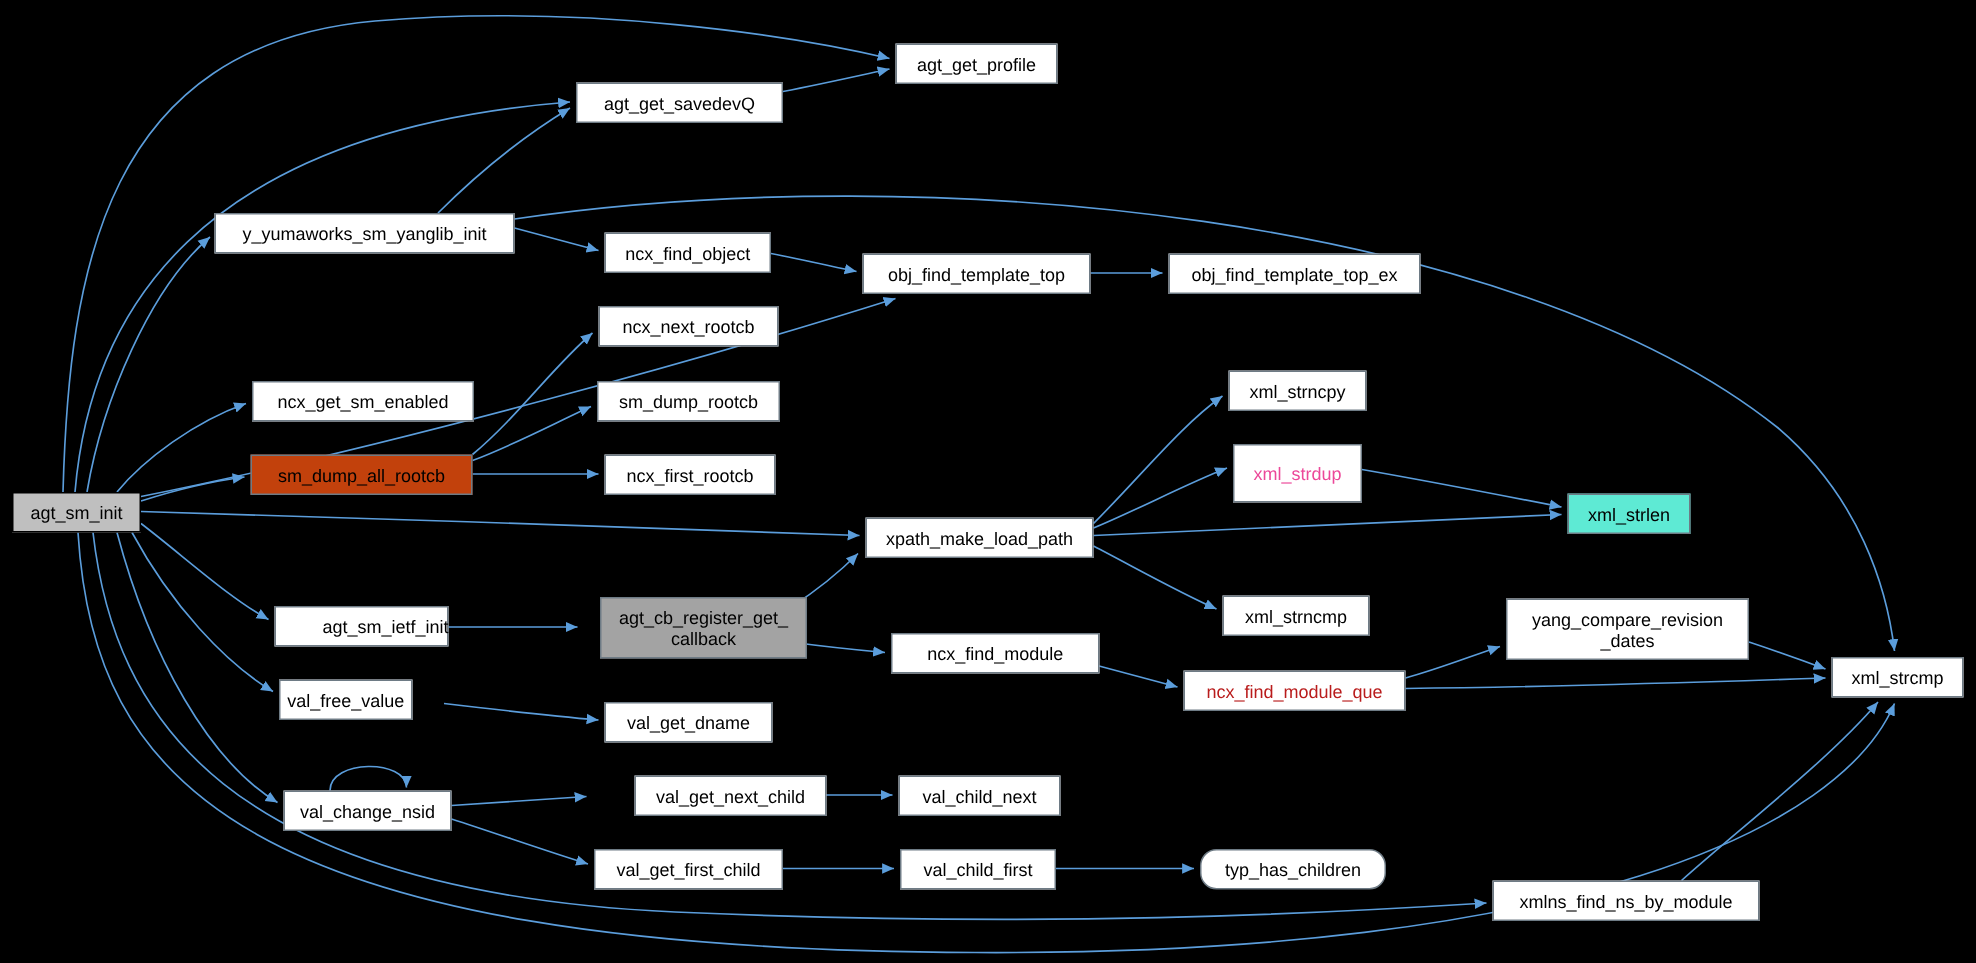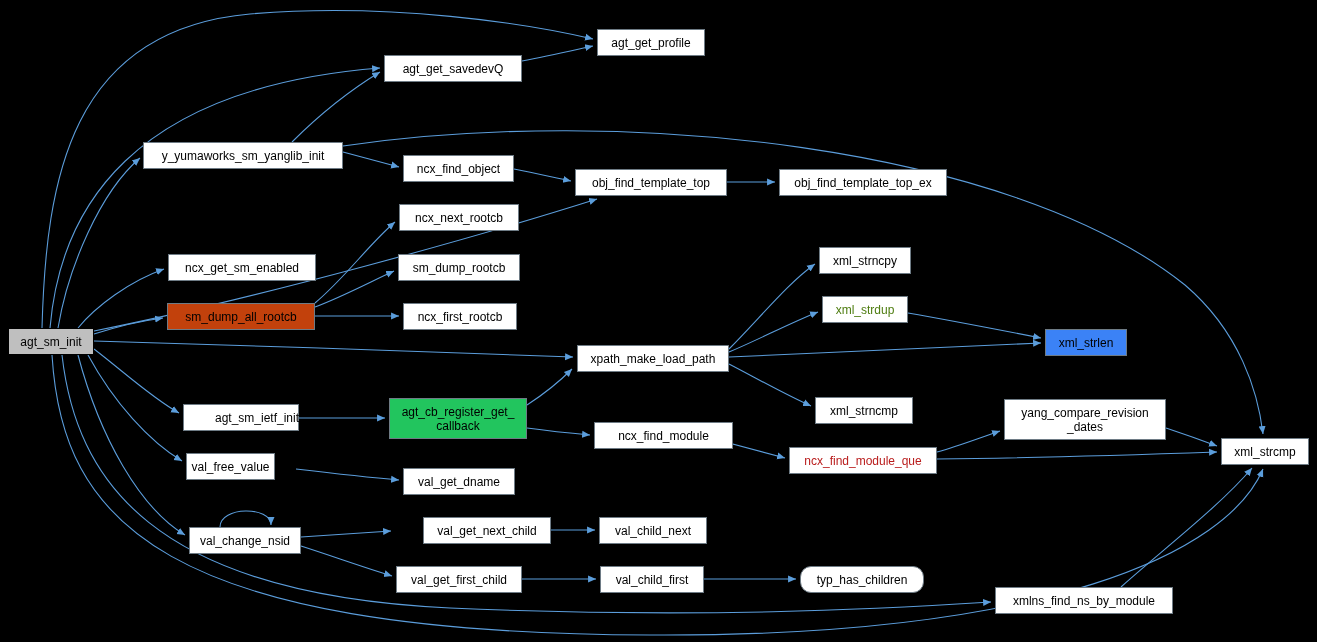--- a/index.html
+++ b/index.html
@@ -78,26 +78,26 @@
       <div class="node" style="left: 143px; top: 142px; width: 200px; height: 27px; background: rgb(255, 255, 255); border-color: rgb(110, 123, 133); color: rgb(0, 0, 0);">y_yumaworks_sm_yanglib_init</div>
       <div class="node" style="left: 403px; top: 155px; width: 111px; height: 27px; background: rgb(255, 255, 255); border-color: rgb(110, 123, 133); color: rgb(0, 0, 0);">ncx_find_object</div>
       <div class="node" style="left: 575px; top: 169px; width: 152px; height: 27px; background: rgb(255, 255, 255); border-color: rgb(110, 123, 133); color: rgb(0, 0, 0);">obj_find_template_top</div>
       <div class="node" style="left: 779px; top: 169px; width: 168px; height: 27px; background: rgb(255, 255, 255); border-color: rgb(110, 123, 133); color: rgb(0, 0, 0);">obj_find_template_top_ex</div>
       <div class="node" style="left: 399px; top: 204px; width: 120px; height: 27px; background: rgb(255, 255, 255); border-color: rgb(110, 123, 133); color: rgb(0, 0, 0);">ncx_next_rootcb</div>
       <div class="node" style="left: 168px; top: 254px; width: 148px; height: 27px; background: rgb(255, 255, 255); border-color: rgb(110, 123, 133); color: rgb(0, 0, 0);">ncx_get_sm_enabled</div>
       <div class="node" style="left: 398px; top: 254px; width: 122px; height: 27px; background: rgb(255, 255, 255); border-color: rgb(110, 123, 133); color: rgb(0, 0, 0);">sm_dump_rootcb</div>
       <div class="node" style="left: 167px; top: 303px; width: 148px; height: 27px; background: #c2410c; border-color: rgb(110, 123, 133); color: rgb(0, 0, 0);">sm_dump_all_rootcb</div>
       <div class="node" style="left: 403px; top: 303px; width: 114px; height: 27px; background: rgb(255, 255, 255); border-color: rgb(110, 123, 133); color: rgb(0, 0, 0);">ncx_first_rootcb</div>
       <div class="node" style="left: 819px; top: 247px; width: 92px; height: 27px; background: rgb(255, 255, 255); border-color: rgb(110, 123, 133); color: rgb(0, 0, 0);">xml_strncpy</div>
-      <div class="node" style="left: 822px; top: 296px; width: 86px; height: 27px; background: rgb(255, 255, 255); border-color: rgb(110, 123, 133); color: #4d7c0f;">xml_strdup</div>
-      <div class="node" style="left: 1045px; top: 329px; width: 82px; height: 27px; background: #3b82f6; border-color: rgb(110, 123, 133); color: rgb(0, 0, 0);">xml_strlen</div>
+      <div class="node" style="left: 822px; top: 296px; width: 86px; height: 39px; background: rgb(255, 255, 255); border-color: rgb(110, 123, 133); color: #ec4899;">xml_strdup</div>
+      <div class="node" style="left: 1045px; top: 329px; width: 82px; height: 27px; background: #5eead4; border-color: rgb(110, 123, 133); color: rgb(0, 0, 0);">xml_strlen</div>
       <div class="node" style="left: 577px; top: 345px; width: 152px; height: 27px; background: rgb(255, 255, 255); border-color: rgb(110, 123, 133); color: rgb(0, 0, 0);">xpath_make_load_path</div>
       <div class="node" style="left: 815px; top: 397px; width: 98px; height: 27px; background: rgb(255, 255, 255); border-color: rgb(110, 123, 133); color: rgb(0, 0, 0);">xml_strncmp</div>
       <div class="node" style="left: 183px; top: 404px; width: 116px; height: 27px; background: rgb(255, 255, 255); border-color: rgb(110, 123, 133); color: rgb(0, 0, 0); padding-left: 32px;">agt_sm_ietf_init</div>
-      <div class="node" style="left: 389px; top: 398px; width: 138px; height: 41px; background: #22c55e; border-color: rgb(110, 123, 133); color: rgb(0, 0, 0);">agt_cb_register_get_
+      <div class="node" style="left: 400px; top: 398px; width: 138px; height: 41px; background: #a3a3a3; border-color: rgb(110, 123, 133); color: rgb(0, 0, 0);">agt_cb_register_get_
 callback</div>
       <div class="node" style="left: 594px; top: 422px; width: 139px; height: 27px; background: rgb(255, 255, 255); border-color: rgb(110, 123, 133); color: rgb(0, 0, 0);">ncx_find_module</div>
       <div class="node" style="left: 789px; top: 447px; width: 148px; height: 27px; background: rgb(255, 255, 255); border-color: rgb(110, 123, 133); color: #b91c1c;">ncx_find_module_que</div>
       <div class="node" style="left: 1004px; top: 399px; width: 162px; height: 41px; background: rgb(255, 255, 255); border-color: rgb(110, 123, 133); color: rgb(0, 0, 0);">yang_compare_revision
 _dates</div>
       <div class="node" style="left: 1221px; top: 438px; width: 88px; height: 27px; background: rgb(255, 255, 255); border-color: rgb(110, 123, 133); color: rgb(0, 0, 0);">xml_strcmp</div>
       <div class="node" style="left: 186px; top: 453px; width: 89px; height: 27px; background: rgb(255, 255, 255); border-color: rgb(110, 123, 133); color: rgb(0, 0, 0);">val_free_value</div>
       <div class="node" style="left: 403px; top: 468px; width: 112px; height: 27px; background: rgb(255, 255, 255); border-color: rgb(110, 123, 133); color: rgb(0, 0, 0);">val_get_dname</div>
       <div class="node" style="left: 189px; top: 527px; width: 112px; height: 27px; background: rgb(255, 255, 255); border-color: rgb(110, 123, 133); color: rgb(0, 0, 0);">val_change_nsid</div>
       <div class="node" style="left: 395px; top: 517px; width: 128px; height: 27px; background: rgb(255, 255, 255); border-color: rgb(110, 123, 133); color: rgb(0, 0, 0); margin-left: 28px;">val_get_next_child</div>

